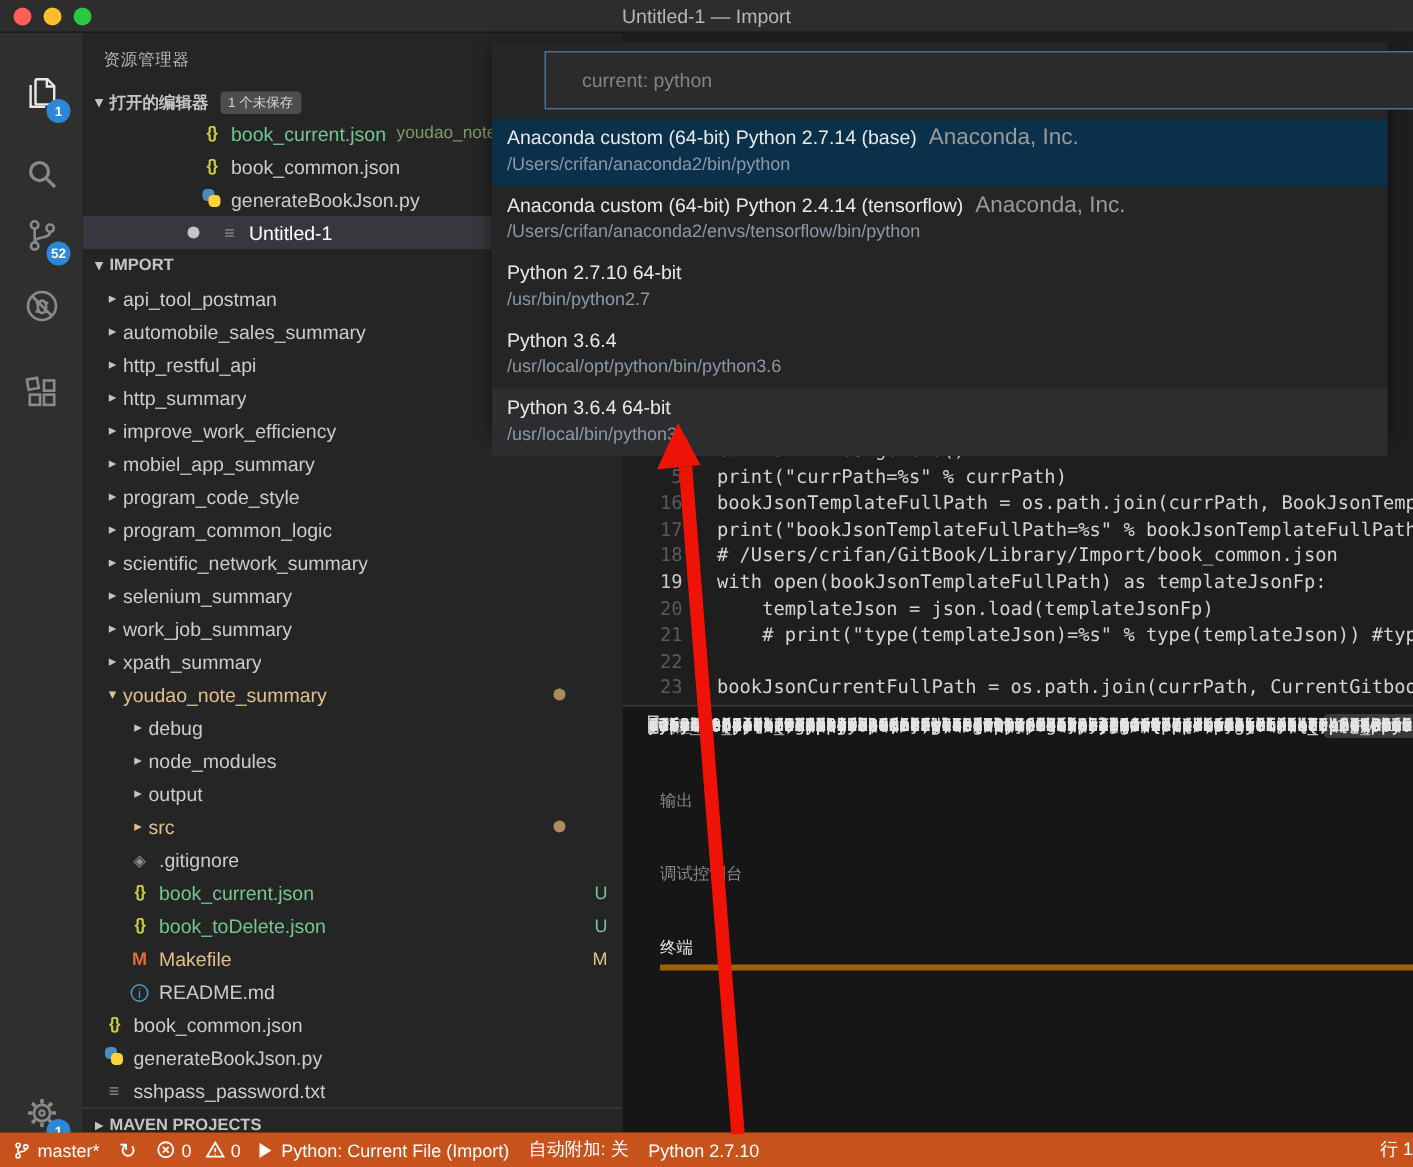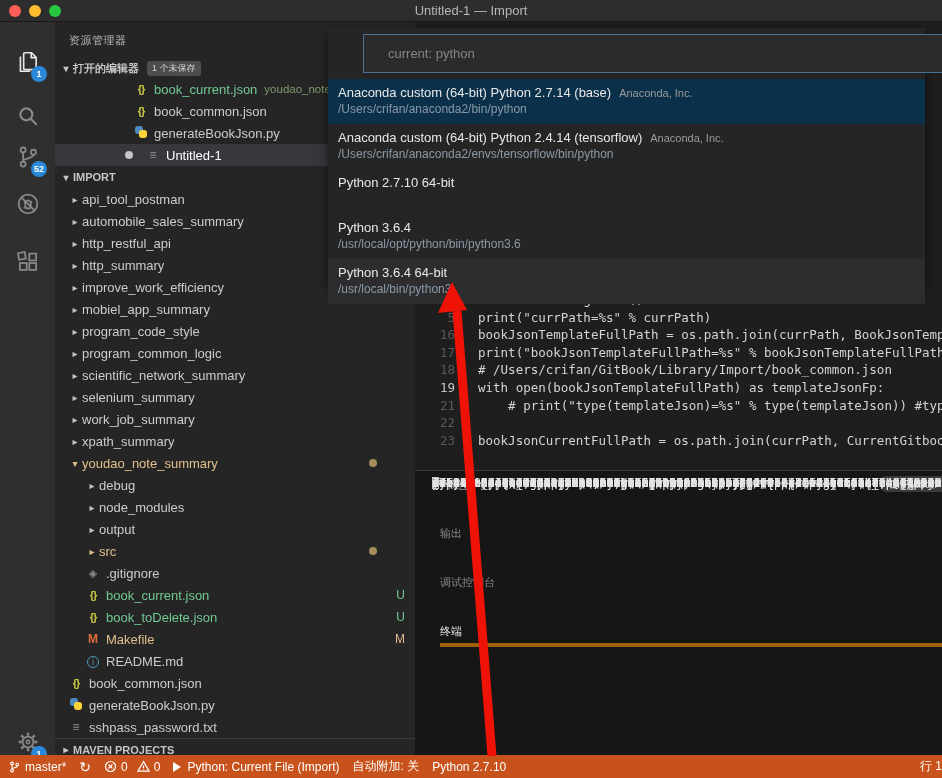--- a/index.html
+++ b/index.html
@@ -70,21 +70,21 @@
   #quickpick { position:absolute; left:328px; top:28px; width:597px; height:257px; background:#252526;
     z-index:5; box-shadow:0 4px 10px rgba(0,0,0,.55); }
   #qp-inputwrap { margin:6px 7px; }
   #qp-input { width:100%; height:39px; background:#2b2b2c; border:1px solid #4a7193; color:#bdbdbd;
     font-size:13px; padding:0 24px; outline:none;margin-left:28px; }
   #qp-input::placeholder { color:#848484; }
   .qp-item { height:45px; padding:4px 10px 0 10px; cursor:pointer; }
   .qp-item.selected { background:#0b3049; }
   .qp-item.hover { background:#2d2d30; }
   .qp-label { font-size:13px; color:#e8e8e8; }
-  .qp-suffix { font-size:11px; color:#9a9a9a; margin-left:8px; }
+  .qp-suffix { font-size:15px; color:#9a9a9a; margin-left:8px; }
   .qp-detail { font-size:12px; color:#8a99a6; margin-top:1px; }
 
   
   #panel { position:absolute; left:415px; top:470px; width:527px; height:285px; background:#161616;
     border-top:1px solid #3a3a3a; z-index:1; overflow:hidden; }
   #panel-tabs { display:flex; gap:30px; padding:6px 0 0 25px; height:26px;flex-direction:column; }
   .ptab { font-size:11px; color:#8a8a8a; padding-bottom:4px; cursor:pointer; }
   .ptab.active { color:#e7e7e7; border-bottom:4px solid #a16207; }
   #term-pill { position:absolute; right:-4px; top:5px; background:#3a3a3a; color:#dcdcdc; font-size:11px;
     padding:2px 9px; border-radius:4px; cursor:pointer; }
@@ -313,40 +313,42 @@
 
 <div id="editor">
   <span id="tab-frag">y</span>
   <div id="code">
     <div class="cl"><span class="ln">14</span><span class="ct">currPath = os.getcwd()</span></div>
     <div class="cl"><span class="ln">5</span><span class="ct">print("currPath=%s" % currPath)</span></div>
     <div class="cl"><span class="ln">16</span><span class="ct">bookJsonTemplateFullPath = os.path.join(currPath, BookJsonTempla</span></div>
     <div class="cl"><span class="ln">17</span><span class="ct">print("bookJsonTemplateFullPath=%s" % bookJsonTemplateFullPath)</span></div>
     <div class="cl"><span class="ln">18</span><span class="ct"># /Users/crifan/GitBook/Library/Import/book_common.json</span></div>
     <div class="cl"><span class="ln cur">19</span><span class="ct">with open(bookJsonTemplateFullPath) as templateJsonFp:</span></div>
+    <div class="cl"><span class="ln">20</span><span class="ct">    templateJson = json.load(templateJsonFp)</span></div>
     <div class="cl"><span class="ln">21</span><span class="ct">    # print("type(templateJson)=%s" % type(templateJson)) #type(</span></div>
     <div class="cl"><span class="ln">22</span><span class="ct"></span></div>
     <div class="cl"><span class="ln">23</span><span class="ct">bookJsonCurrentFullPath = os.path.join(currPath, CurrentGitbookN</span></div>
   </div>
 </div>
 
 <div id="quickpick">
   <div id="qp-inputwrap">
     <input id="qp-input" type="text" placeholder="current: python" style="">
   </div>
   <div class="qp-item selected">
     <div><span class="qp-label">Anaconda custom (64-bit) Python 2.7.14 (base)</span><span class="qp-suffix">Anaconda, Inc.</span></div>
     <div class="qp-detail">/Users/crifan/anaconda2/bin/python</div>
   </div>
   <div class="qp-item">
     <div><span class="qp-label">Anaconda custom (64-bit) Python 2.4.14 (tensorflow)</span><span class="qp-suffix">Anaconda, Inc.</span></div>
     <div class="qp-detail">/Users/crifan/anaconda2/envs/tensorflow/bin/python</div>
   </div>
   <div class="qp-item">
     <div><span class="qp-label">Python 2.7.10 64-bit</span></div>
+    <div class="qp-detail">/usr/bin/python2.7</div>
   </div>
   <div class="qp-item">
     <div><span class="qp-label">Python 3.6.4</span></div>
     <div class="qp-detail">/usr/local/opt/python/bin/python3.6</div>
   </div>
   <div class="qp-item hover">
     <div><span class="qp-label">Python 3.6.4 64-bit</span></div>
     <div class="qp-detail">/usr/local/bin/python3</div>
   </div>
 </div>

